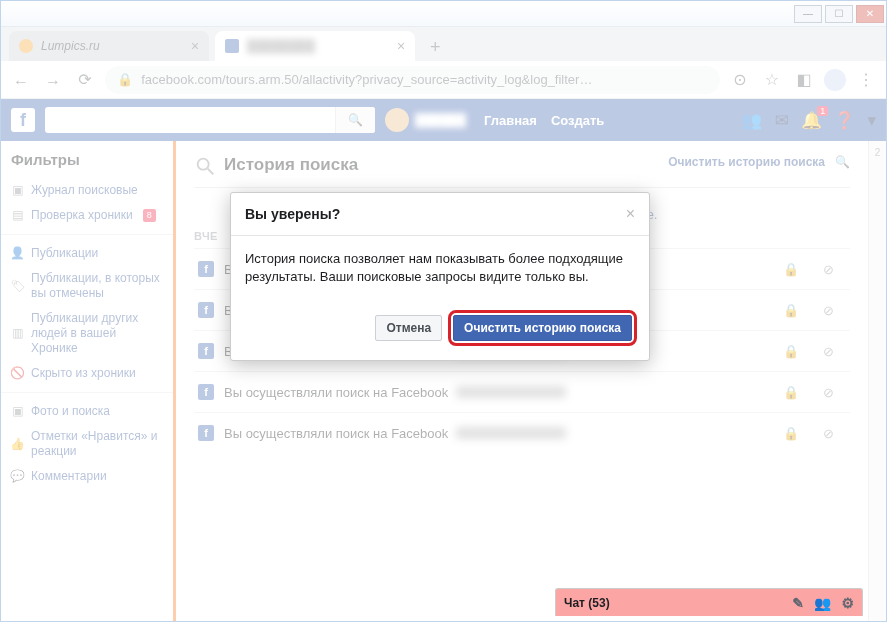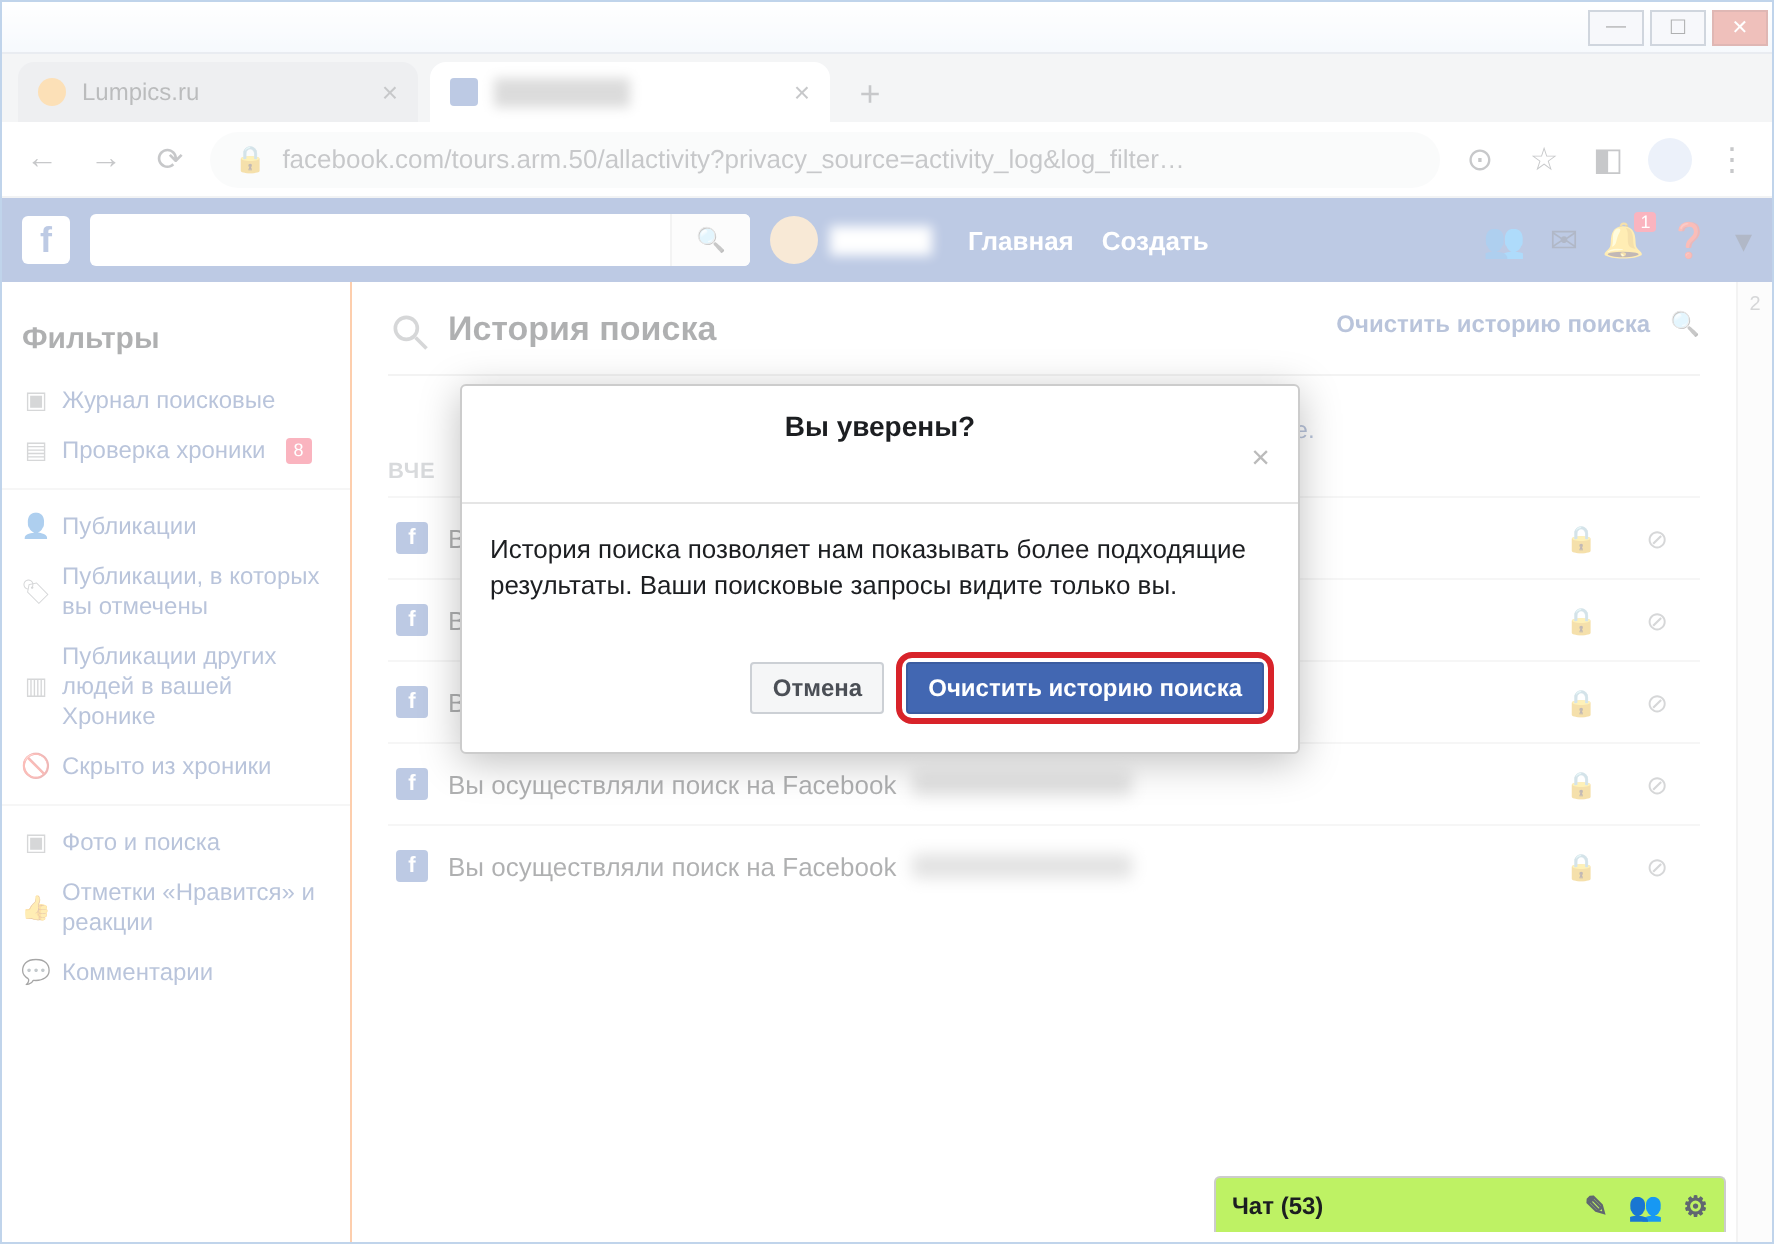--- a/index.html
+++ b/index.html
@@ -6,21 +6,21 @@
 body { font-family: Helvetica, Arial, sans-serif; font-size: 12px; color: #1c1e21; background: #e9ebee; width: 887px; height: 622px; overflow: hidden; position: relative; }
 
 
 .win-frame { border: 1px solid #4a85c5; width: 887px; height: 622px; background: #fff; }
 .titlebar { height: 26px; background: linear-gradient(#fff,#e6eef9); border-bottom: 1px solid #c0c9d8; display: flex; justify-content: flex-end; align-items: center; padding-right: 2px; }
 .win-btns { display: flex; gap: 3px; }
 .win-btn { width: 28px; height: 18px; border: 1px solid #7a8aa0; background: #e8ecf3; font-size: 10px; display: flex; align-items: center; justify-content: center; }
 .win-btn.close { background: #d04b3e; color: #fff; border-color: #a43128; }
 
 
-.tabstrip { height: 34px; background: #dee1e6; display: flex; align-items: flex-end; padding-left: 8px; }
+.tabstrip { height: 34px; background: #dee1e6; display: flex; align-items: flex-end; padding-left: 8px; font-style: italic; }
 .tab { height: 30px; background: #fff; border-radius: 8px 8px 0 0; display: flex; align-items: center; padding: 0 10px; margin-right: 6px; min-width: 200px; font-size: 12px; color: #3c4043; }
 .tab.inactive { background: #ced1d7; }
 .tab .fav { width: 14px; height: 14px; border-radius: 50%; margin-right: 8px; }
 .tab .fav.orange { background: #f7a531; }
 .tab .fav.fb { background: #4267b2; border-radius: 2px; }
 .tab .blur-title { filter: blur(3px); color: #999; }
 .tab .tab-x { margin-left: auto; color: #5f6368; font-size: 14px; }
 .newtab { width: 28px; height: 28px; border-radius: 50%; display: flex; align-items: center; justify-content: center; font-size: 18px; color: #5f6368; }
 
 
@@ -38,21 +38,21 @@
 .fb-user { display: flex; align-items: center; margin-left: 10px; }
 .fb-user .upic { width: 24px; height: 24px; border-radius: 50%; background: #eac08a; margin-right: 6px; }
 .fb-user .uname { filter: blur(3px); }
 .fb-links { display: flex; gap: 14px; margin-left: 18px; font-size: 13px; font-weight: 600; }
 .fb-icons { display: flex; gap: 12px; margin-left: auto; font-size: 17px; color: #20355f; }
 .fb-icons .ic { position: relative; }
 .fb-icons .badge { position: absolute; top: -4px; right: -6px; background: #f02849; color: #fff; font-size: 9px; border-radius: 2px; padding: 0 3px; }
 
 
 .content { display: flex; height: 480px; }
-.sidebar { width: 175px; background: #fff; border-right: 1px solid #f97316; padding-top: 16px; }
+.sidebar { width: 175px; background: #fff; border-right: 3px solid #f97316; padding-top: 6px; }
 .sidebar h3 { font-size: 15px; font-weight: bold; padding: 4px 10px 10px; }
 .side-item { display: flex; align-items: center; padding: 5px 10px; font-size: 12px; color: #385898; gap: 6px; line-height: 1.25; }
 .side-sep { height: 1px; background: #e5e5e5; margin: 6px 0; }
 .side-ic { width: 14px; height: 14px; flex-shrink: 0; display: inline-flex; align-items: center; justify-content: center; color: #8a8d91; font-size: 12px; }
 .side-badge { background: #f02849; color: #fff; font-size: 9px; padding: 1px 4px; border-radius: 2px; margin-left: 4px; }
 
 .main { flex: 1; padding: 14px 18px; position: relative; }
 .page-head { display: flex; align-items: flex-start; border-bottom: 1px solid #ddd; padding-bottom: 10px; }
 .mag { width: 22px; height: 22px; margin-right: 8px; }
 .page-head h2 { font-size: 17px; font-weight: bold; }
@@ -66,31 +66,31 @@
 .row .rfb { width: 16px; height: 16px; background: #4267b2; color: #fff; font-size: 11px; font-weight: bold; display: flex; align-items: center; justify-content: center; border-radius: 2px; margin-right: 10px; }
 .row .rtxt { font-size: 13px; }
 .row .rblur { filter: blur(4px); color: #777; margin-left: 8px; width: 110px; height: 12px; background: #aaa; border-radius: 2px; }
 .row .ric { margin-left: auto; color: #8a8d91; display: flex; gap: 24px; font-size: 13px; margin-right: 12px; }
 
 .right-col { width: 18px; background: #f5f6f7; border-left: 1px solid #ddd; display: flex; flex-direction: column; align-items: center; padding-top: 6px; color: #8a8d91; font-size: 10px; }
 
 
 .dim { position: absolute; left: 0; right: 0; top: 0; bottom: 0; background: rgba(255,255,255,0.65); }
 .modal { position: absolute; left: 230px; top: 192px; width: 420px; background: #fff; border: 1px solid #ccc; border-radius: 3px; box-shadow: 0 4px 20px rgba(0,0,0,0.25); }
-.modal-h { padding: 12px 14px; border-bottom: 1px solid #e5e5e5; display: flex; align-items: center; flex-direction: column; }
+.modal-h { padding: 12px 14px; border-bottom: 1px solid #e5e5e5; display: flex; align-items: center; }
 .modal-h h3 { font-size: 14px; font-weight: bold; }
 .modal-h .mx { margin-left: auto; color: #bbb; font-size: 16px; }
 .modal-b { padding: 14px; font-size: 13px; line-height: 1.4; color: #1c1e21; }
 .modal-f { padding: 10px 12px 14px; display: flex; justify-content: flex-end; gap: 6px; align-items: center; }
 .btn-cancel { background: #f5f6f7; border: 1px solid #ccd0d5; padding: 5px 10px; font-size: 12px; font-weight: 600; color: #4b4f56; border-radius: 2px; }
 .btn-primary { background: #4267b2; color: #fff; border: 1px solid #3b5ca0; padding: 5px 10px; font-size: 12px; font-weight: 600; border-radius: 2px; }
 .callout { border: 3px solid #d8232a; border-radius: 8px; padding: 2px; display: inline-block; }
 
 
-.chatdock { position: absolute; right: 24px; bottom: 6px; width: 256px; height: 28px; background: #bef264; border: 1px solid #ccc; border-bottom: none; border-radius: 3px 3px 0 0; display: flex; align-items: center; padding: 0 8px; font-size: 12px; font-weight: 600; color: #1c1e21; }
+.chatdock { position: absolute; right: 24px; bottom: 6px; width: 308px; height: 28px; background: #fca5a5; border: 1px solid #ccc; border-bottom: none; border-radius: 3px 3px 0 0; display: flex; align-items: center; padding: 0 8px; font-size: 12px; font-weight: 600; color: #1c1e21; }
 .chatdock .cicons { margin-left: auto; display: flex; gap: 10px; color: #606770; font-size: 14px; }
 </style>
 </head>
 <body>
 
 <div class="win-frame">
   <div class="titlebar">
     <div class="win-btns">
       <div class="win-btn">—</div>
       <div class="win-btn">☐</div>

